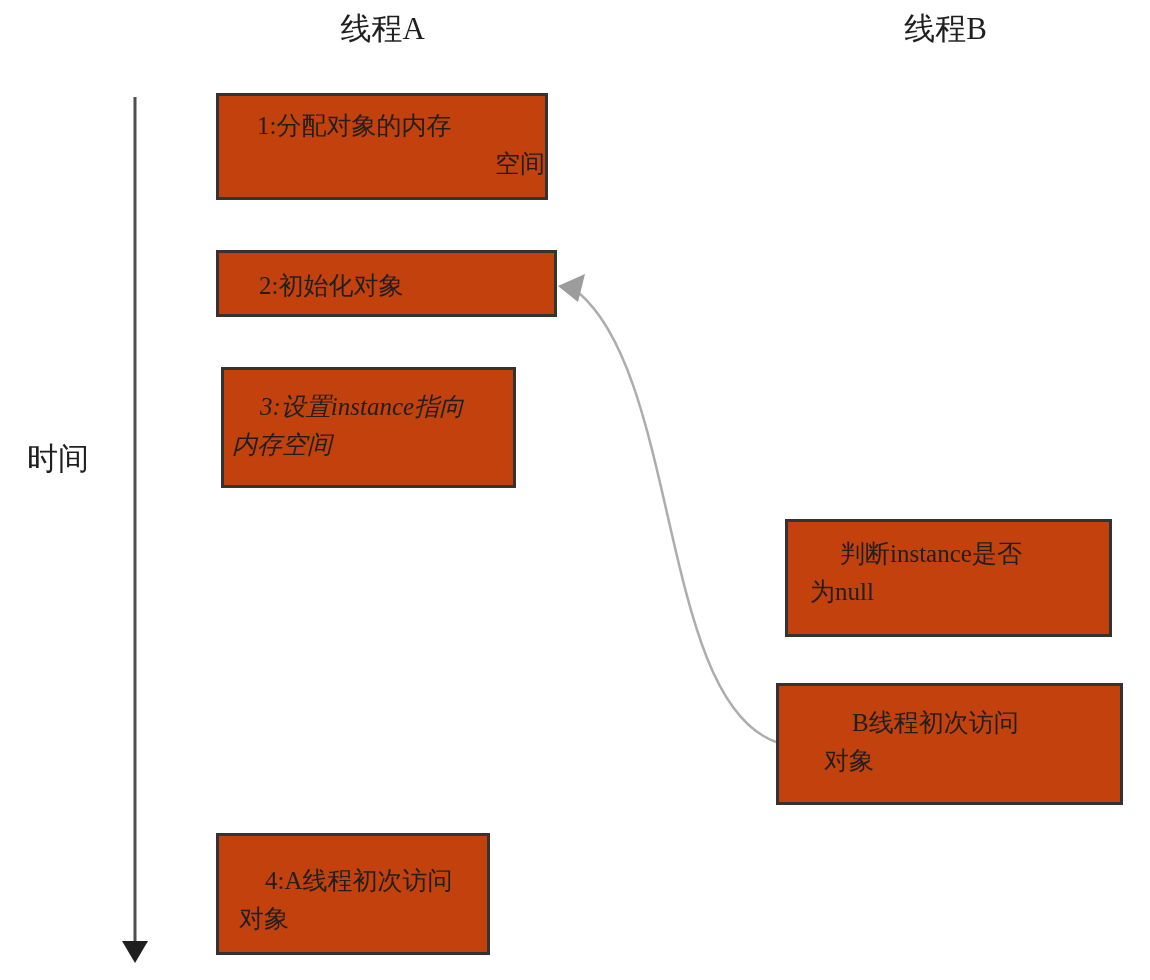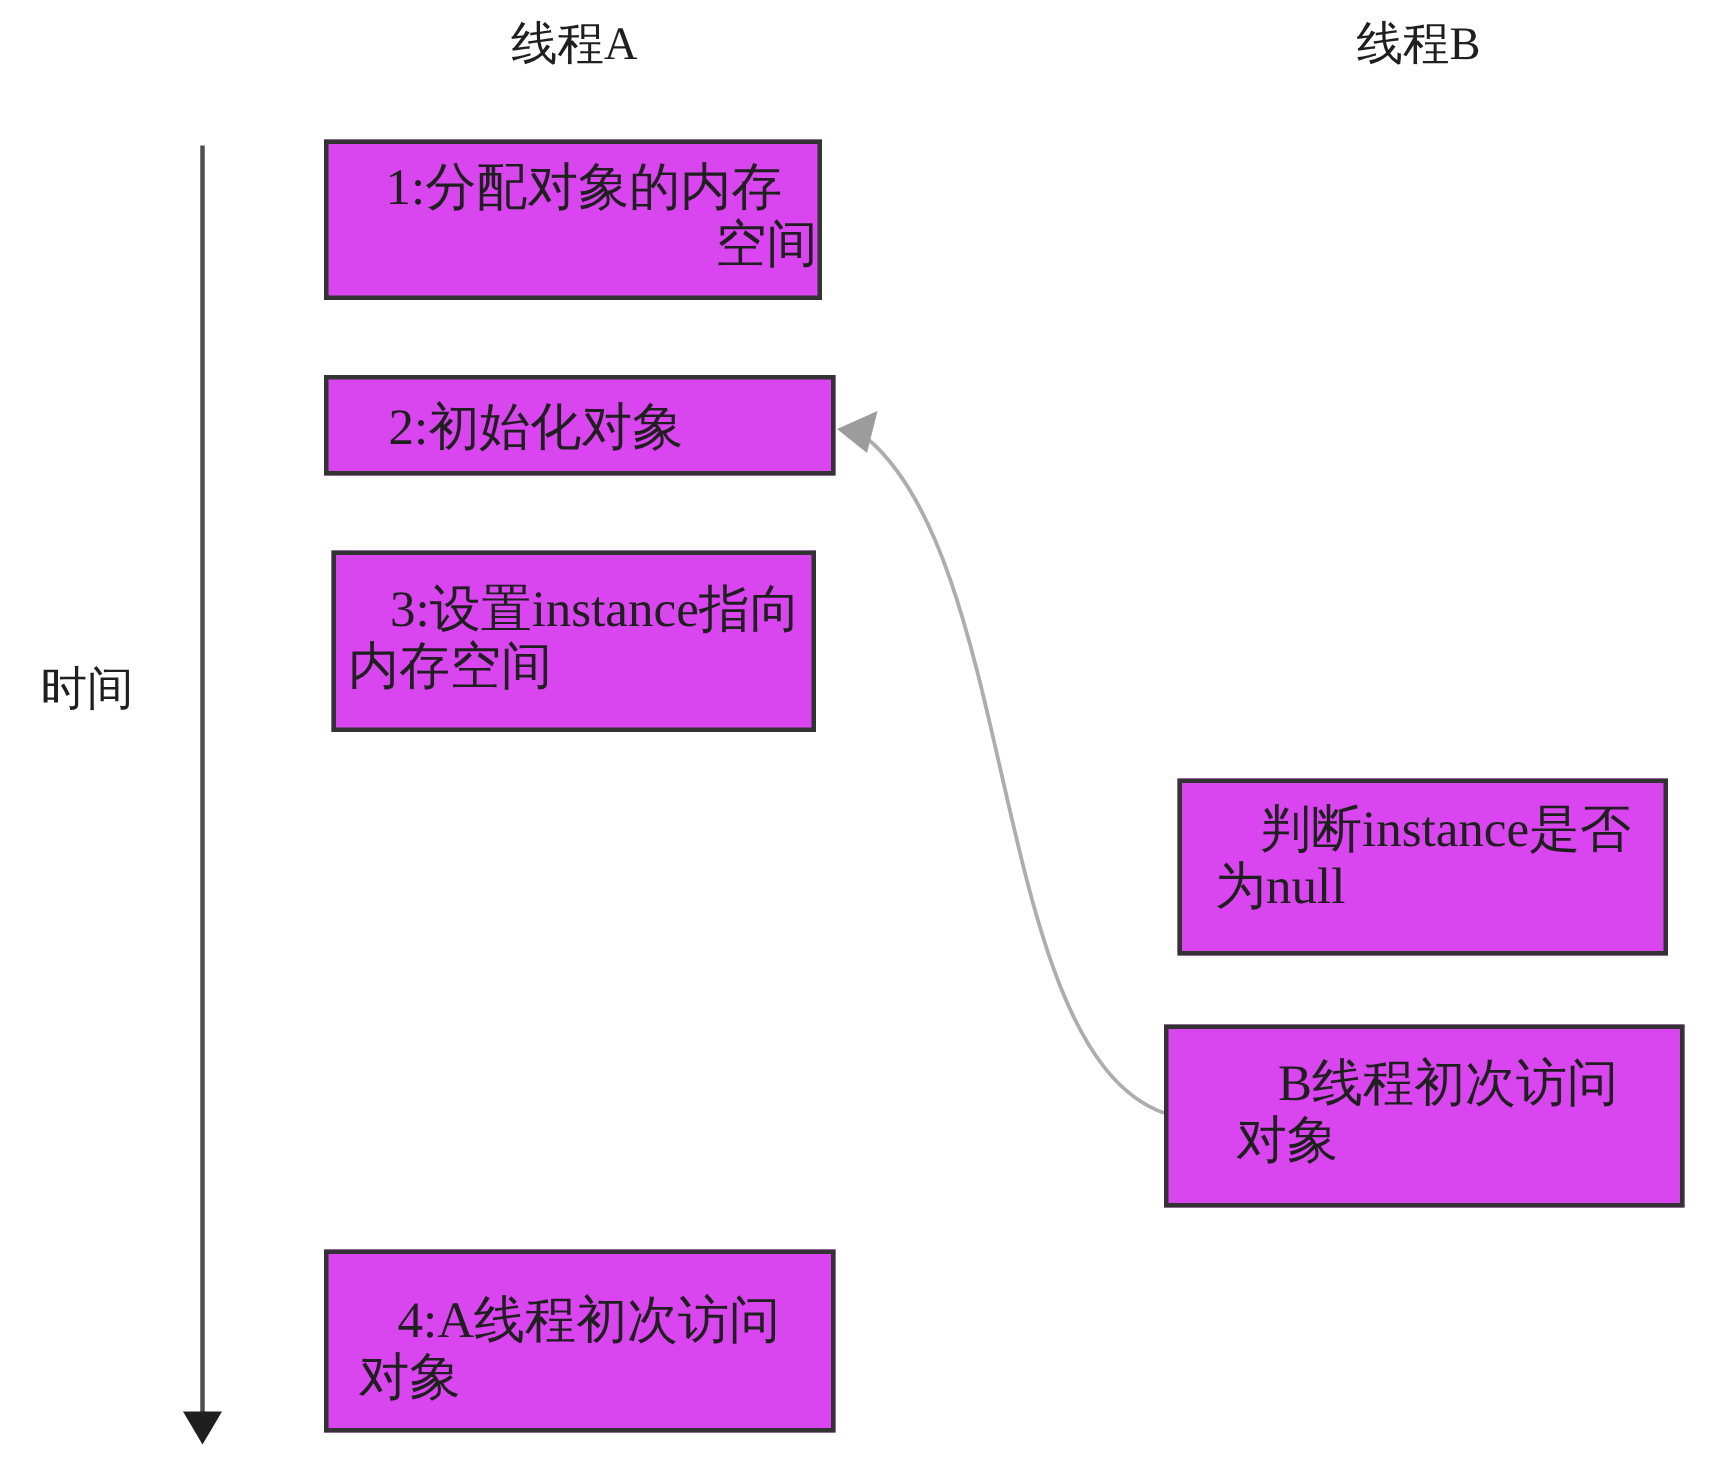--- a/index.html
+++ b/index.html
@@ -38,41 +38,41 @@
     left: 0;
     top: 0;
     width: 1150px;
     height: 980px;
     pointer-events: none;
   }
   .box {
     position: absolute;
     box-sizing: border-box;
     border: 3px solid #333333;
-    background: #d946ef;
-    font-size: 34px;
+    background: #c2410c;
+    font-size: 25px;
     line-height: 38px;
     white-space: nowrap;
   }
   .box div { white-space: nowrap; }
   #box-step1   { left: 216px; top: 93px;  width: 332px; height: 107px; padding-top: 11px; }
   #box-step1 .l1 { padding-left: 38px; }
   #box-step1 .l2 { padding-left: 3px; text-align: right; }
   #box-step2   { left: 216px; top: 250px; width: 341px; height: 67px;  padding-top: 14px; }
   #box-step2 .l1 { padding-left: 40px; }
-  #box-step3   { left: 221px; top: 367px; width: 323px; height: 121px; padding-top: 18px; }
+  #box-step3   { left: 221px; top: 367px; width: 295px; height: 121px; padding-top: 18px; font-style: italic; }
   #box-step3 .l1 { padding-left: 36px; }
   #box-step3 .l2 { padding-left: 8px; }
   #box-check   { left: 785px; top: 519px; width: 327px; height: 118px; padding-top: 13px; }
   #box-check .l1 { padding-left: 52px; }
   #box-check .l2 { padding-left: 22px; }
   #box-baccess { left: 776px; top: 683px; width: 347px; height: 122px; padding-top: 18px; }
   #box-baccess .l1 { padding-left: 73px; }
   #box-baccess .l2 { padding-left: 45px; }
-  #box-step4   { left: 216px; top: 833px; width: 341px; height: 122px; padding-top: 26px; }
+  #box-step4   { left: 216px; top: 833px; width: 274px; height: 122px; padding-top: 26px; }
   #box-step4 .l1 { padding-left: 46px; }
   #box-step4 .l2 { padding-left: 20px; }
 </style>
 </head>
 <body>
 
 <div id="canvas">
 
   <div class="col-label" id="thread-a-label">线程A</div>
   <div class="col-label" id="thread-b-label">线程B</div>

